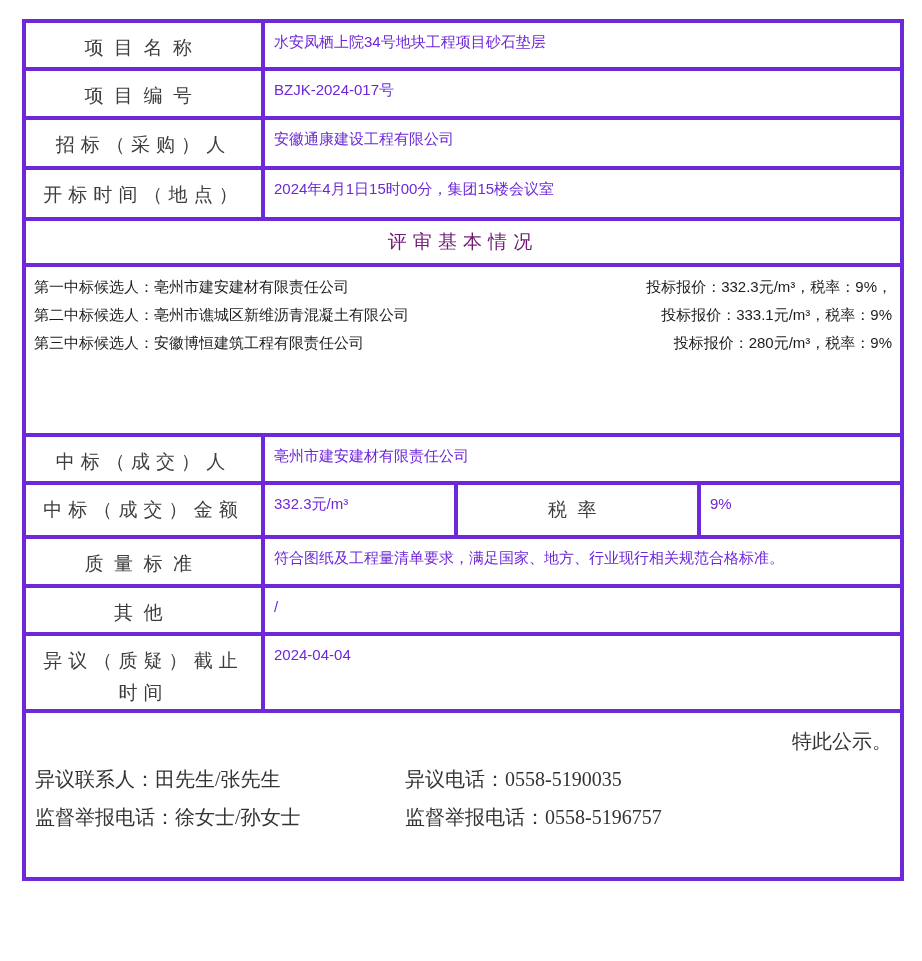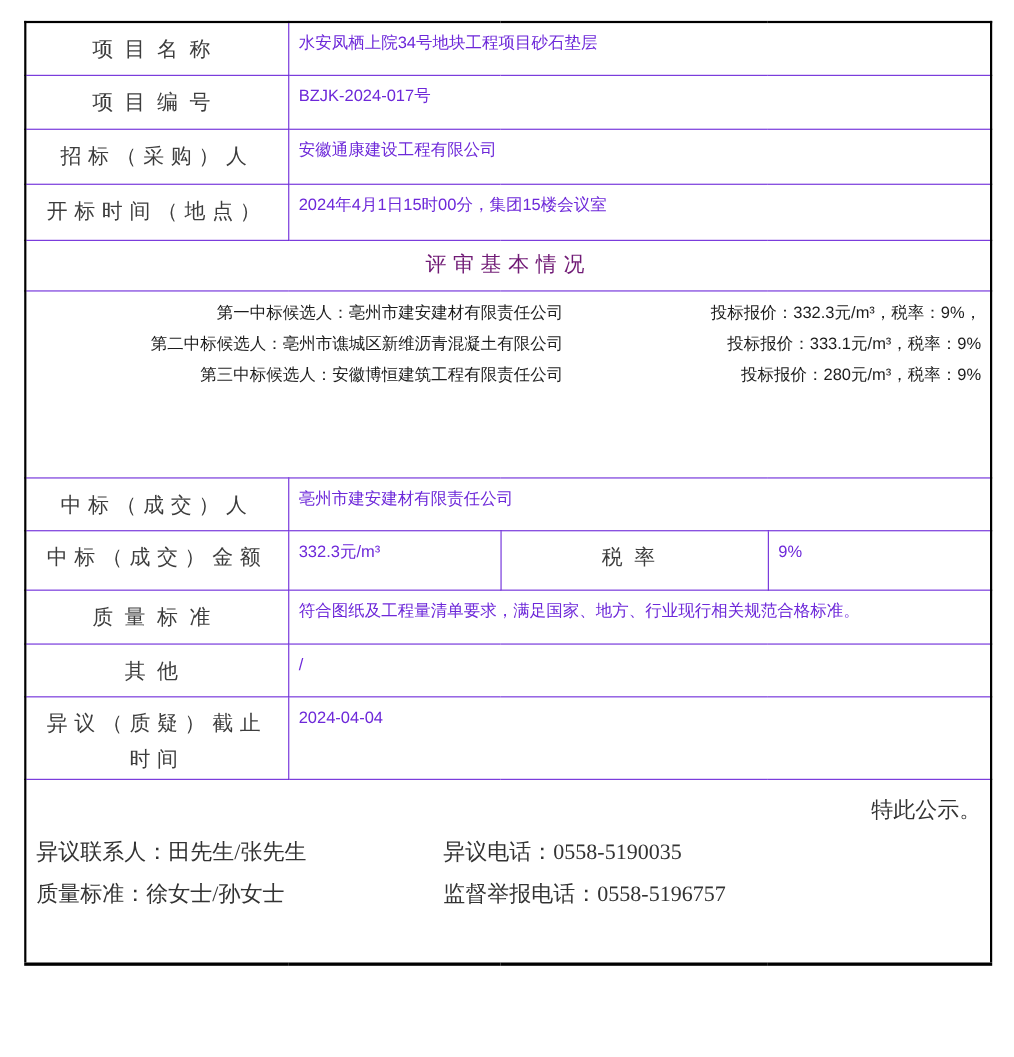--- a/index.html
+++ b/index.html
@@ -11,21 +11,21 @@
   .page { position: relative; width: 922px; height: 961px; background: #fff; overflow: hidden; }
 
   table.notice {
     position: absolute; left: 22px; top: 19px;
     width: 878px;
     border-collapse: collapse;
     table-layout: fixed;
     border: 2px solid #000;
     border-bottom-width: 3px;
   }
-  td { border: 1px solid #6d28d9; vertical-align: top; overflow: hidden; }
+  td { border: 4px solid #6d28d9; vertical-align: top; overflow: hidden; }
 
   
   .lbl {
     font-family: "Liberation Serif", "DejaVu Serif", serif;
     font-size: 19px; color: #3d3d3d;
     text-align: center; letter-spacing: 0.32em;
     padding: 9px 8px 0 8px; line-height: 32px;
   }
   .lbl.sp-wide { letter-spacing: 0.55em; }
 
@@ -40,21 +40,21 @@
     font-family: "Liberation Serif", "DejaVu Serif", serif;
     font-size: 19px; color: #701a75;
     text-align: center; letter-spacing: 0.32em;
     padding-top: 8px;
   }
 
   .cand-cell { padding: 6px 8px 0 8px; }
   .cand-line { display: flex; line-height: 28px;
     font-family: "Liberation Sans", "DejaVu Sans", sans-serif;
     font-size: 15px; color: #1c1c1c; }
-  .cand-name { width: 480px; flex: 0 0 480px; text-align: right; }
+  .cand-name { width: 480px; flex: 0 0 480px; }
   .cand-bid  { flex: 1; text-align: right; }
 
   .footer-cell {
     font-family: "Liberation Serif", "DejaVu Serif", serif;
     font-size: 20px; color: #333;
     padding: 9px 8px 0 9px;
   }
   .footer-line { display: flex; line-height: 38px; }
   .footer-left { width: 370px; flex: 0 0 370px; }
   .footer-right { flex: 1; }
@@ -137,20 +137,20 @@
     </tr>
 
     <tr style="height:168px">
       <td class="footer-cell" colspan="4">
         <div class="notice-line">特此公示。</div>
         <div class="footer-line">
           <span class="footer-left">异议联系人：田先生/张先生</span>
           <span class="footer-right">异议电话：0558-5190035</span>
         </div>
         <div class="footer-line">
-          <span class="footer-left">质量标准：徐女士/孙女士</span>
+          <span class="footer-left">监督举报电话：徐女士/孙女士</span>
           <span class="footer-right">监督举报电话：0558-5196757</span>
         </div>
       </td>
     </tr>
   </tbody>
     </table>
 </div>
 
 </body></html>

